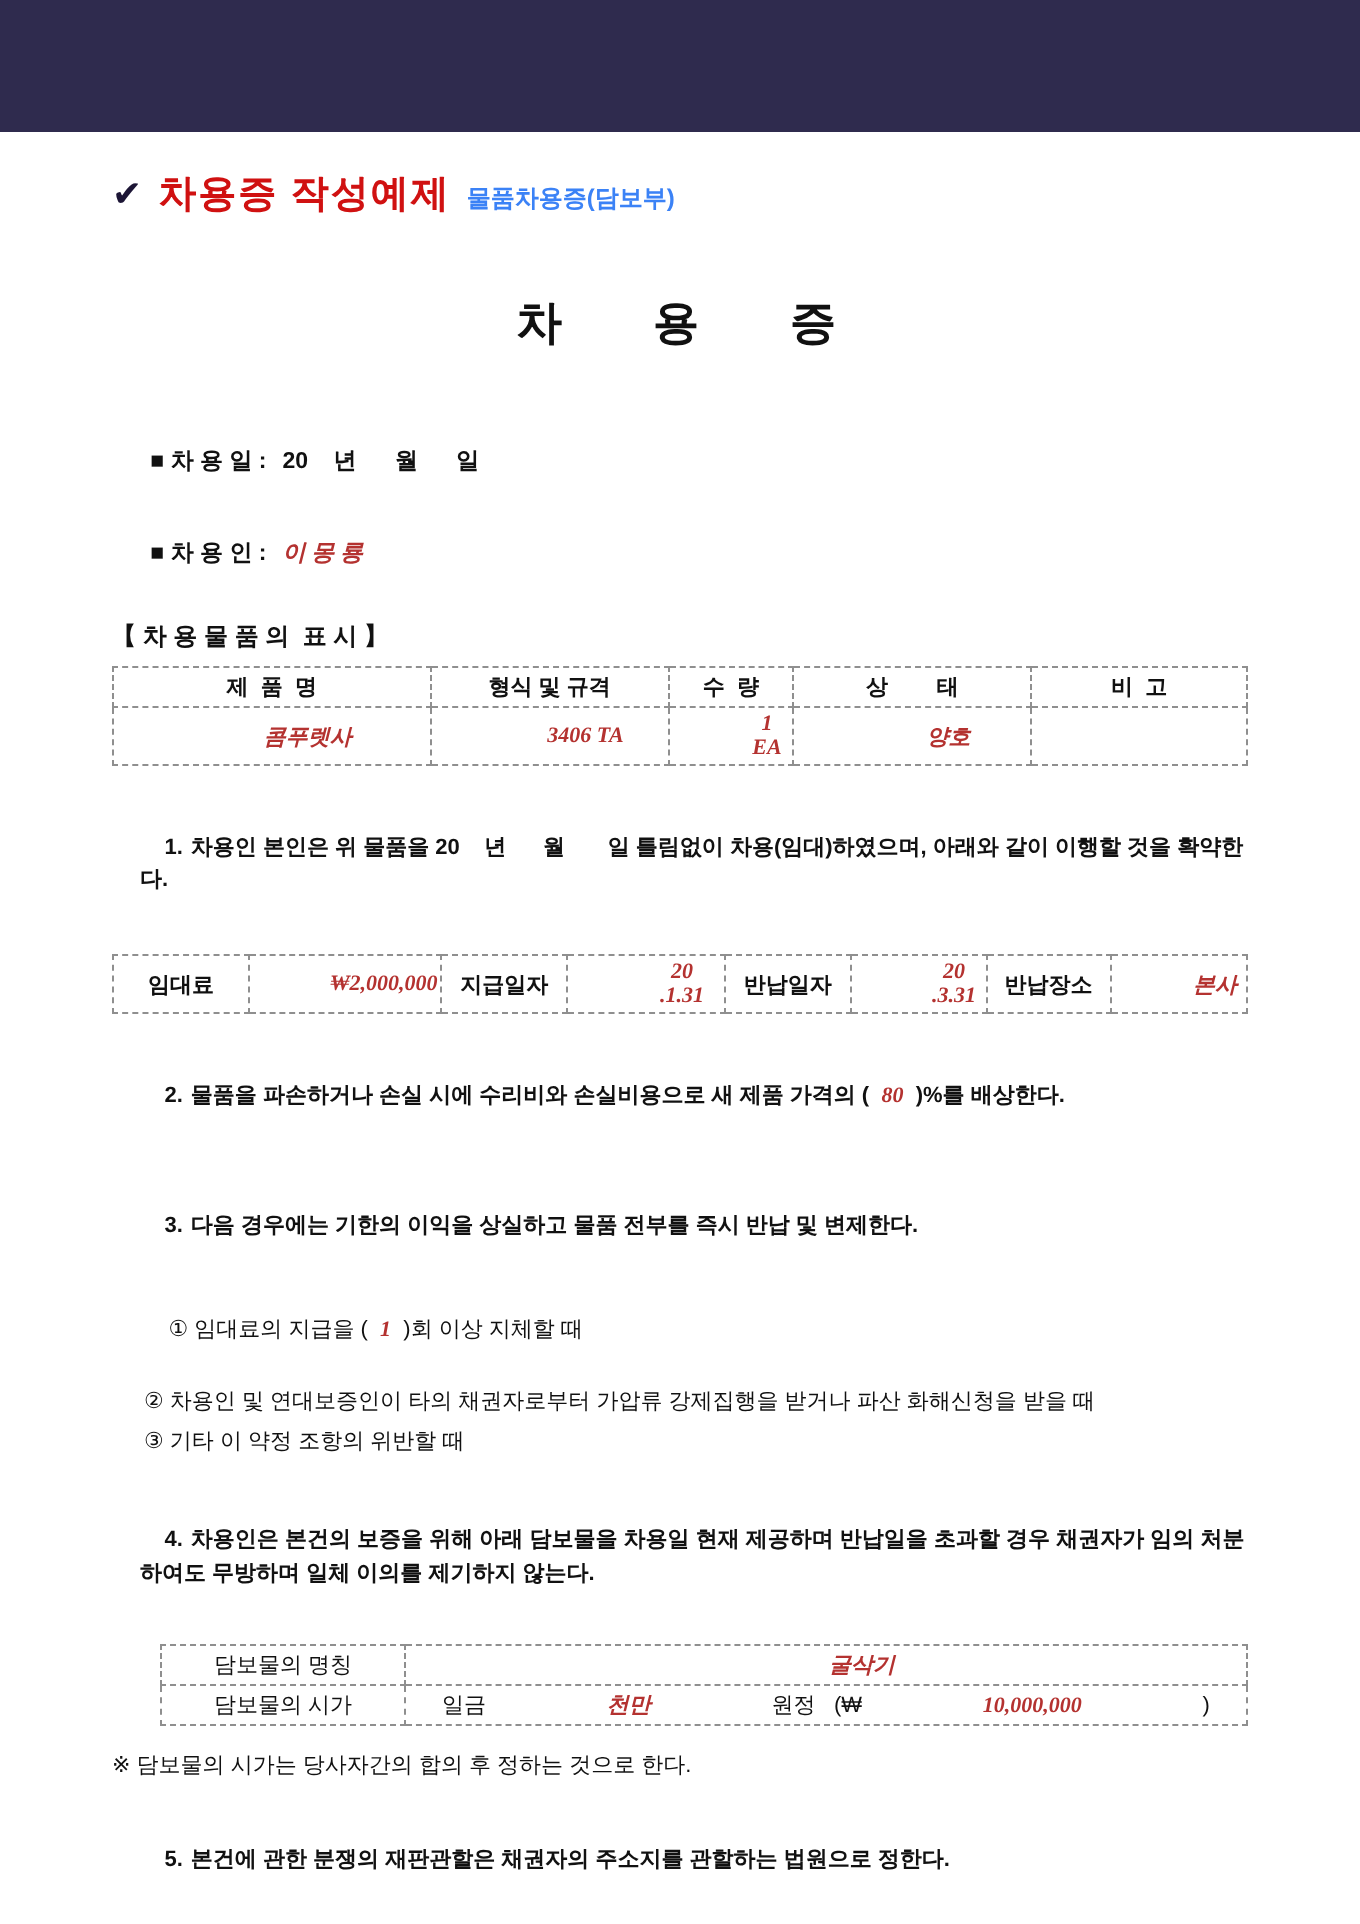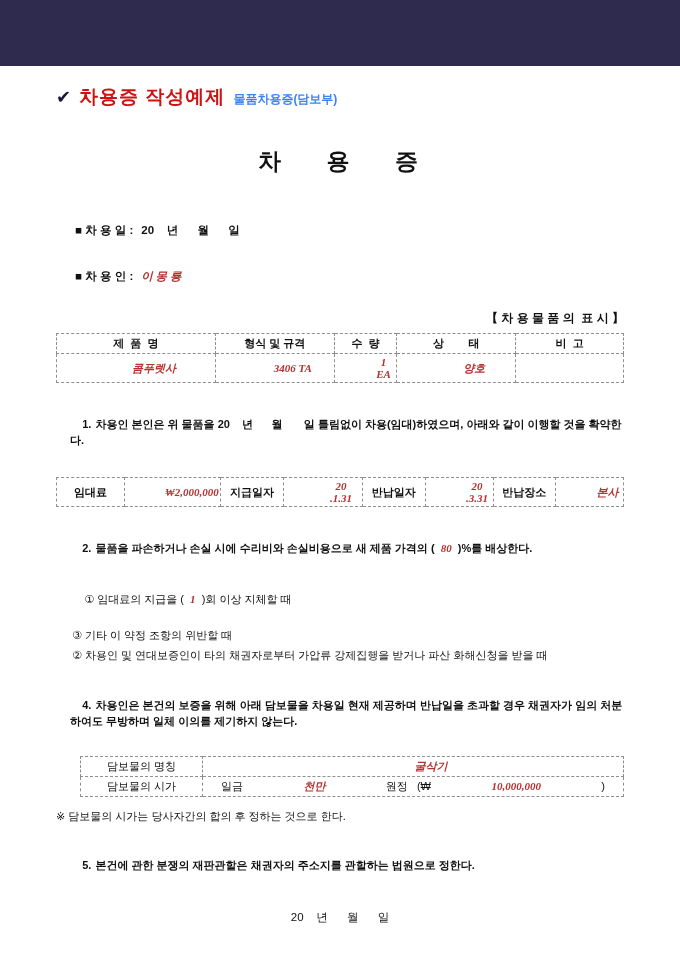--- a/index.html
+++ b/index.html
@@ -25,21 +25,21 @@
   .field-line { font-size: 11.5px; font-weight: bold; margin-top: 7px; white-space: pre; }
   .field-line .fl-label { margin-right: 8px; }
 
   .red-script {
     color: var(--value-red, #b43230);
     font-style: italic;
     font-family: "Liberation Serif", "DejaVu Serif", serif;
     font-weight: bold;
   }
 
-  .section-title { text-align: right; font-size: 12px; font-weight: bold; margin-top: 14px; white-space: pre; }
+  .section-title { text-align: left; font-size: 12px; font-weight: bold; margin-top: 14px; white-space: pre; }
 
   table { border-collapse: collapse; width: 100%; table-layout: fixed; }
   th, td { border: 1px dashed #8f8f8f; font-size: 11px; text-align: center; padding: 2px 4px; height: 18px; overflow: hidden; }
   .items-table { margin-top: 6px; }
   .items-table th { font-weight: bold; white-space: pre; }
   td.red-val { color: var(--value-red, #b43230); font-style: italic; font-family: "Liberation Serif", serif; font-weight: bold; padding-left: 40px; }
 
   .clause { margin-top: 16px; font-size: 11px; line-height: 1.5; padding-left: 14px; text-indent: -14px; white-space: pre-wrap; font-weight: bold; }
   .clause .num { font-weight: bold; margin-right: 4px; }
   .inline-red { color: var(--value-red, #b43230); font-style: italic; font-family: "Liberation Serif", serif; font-weight: bold; }
@@ -135,25 +135,28 @@
       <td class="lbl">반납장소</td>
       <td class="red-val">본사</td>
     </tr>
   </tbody>
     </table>
 
   <div class="clause">
     <span class="num">2.</span><span>물품을 파손하거나 손실 시에 수리비와 손실비용으로 새 제품 가격의 (  </span><span class="inline-red">80</span><span>  )%를 배상한다.</span>
   </div>
 
+  <div class="clause">
+    <span class="num">3.</span><span>다음 경우에는 기한의 이익을 상실하고 물품 전부를 즉시 반납 및 변제한다.</span>
+  </div>
   <div class="sub-item">
     <span>① 임대료의 지급을 (  </span><span class="inline-red">1</span><span>  )회 이상 지체할 때</span>
   </div>
+  <div class="sub-item">② 차용인 및 연대보증인이 타의 채권자로부터 가압류 강제집행을 받거나 파산 화해신청을 받을 때</div>
   <div class="sub-item">③ 기타 이 약정 조항의 위반할 때</div>
-  <div class="sub-item">② 차용인 및 연대보증인이 타의 채권자로부터 가압류 강제집행을 받거나 파산 화해신청을 받을 때</div>
 
   <div class="clause">
     <span class="num">4.</span><span>차용인은 본건의 보증을 위해 아래 담보물을 차용일 현재 제공하며 반납일을 초과할 경우 채권자가 임의 처분하여도 무방하며 일체 이의를 제기하지 않는다.</span>
   </div>
 
   <table class="coll-table">
     <tbody>
         <tr>
       <td class="c-label">담보물의  명칭</td>
       <td class="red-val">굴삭기</td>

